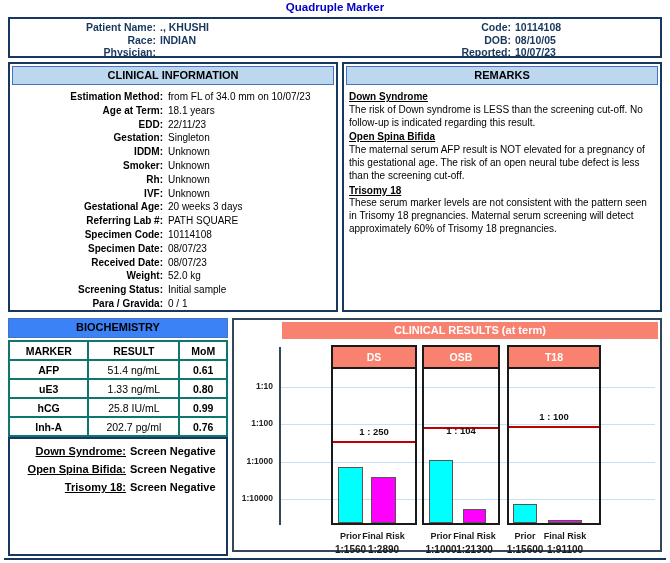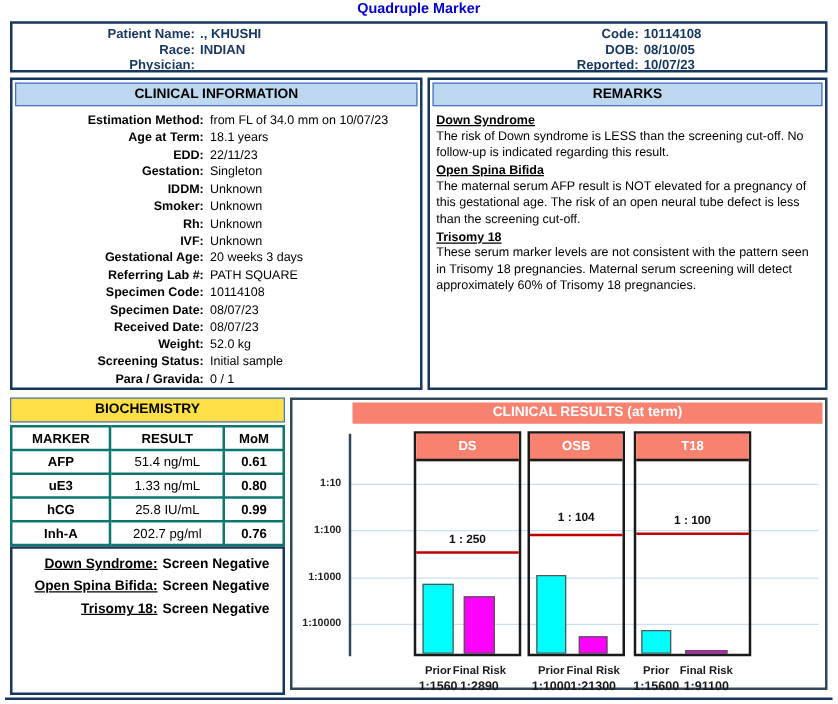--- a/index.html
+++ b/index.html
@@ -11,21 +11,21 @@
   
   .title { left:0; top:1px; width:670px; text-align:center; font-size:11.5px;
     font-weight:bold; color:#0000C8; }
 
   
   .navybox { border:2px solid #17375E; background:#fff; }
   .patient-box { left:8px; top:17px; width:654px; height:41px; }
   .clin-box { left:8px; top:62px; width:330px; height:250px; }
   .remarks-box { left:342px; top:62px; width:320px; height:250px; }
   .biochem-hdr-box { left:8px; top:318px; width:220px; height:20px;
-    background:#fde047; border:1.5px solid #4472C4; text-align:center;
+    background:#3b82f6; border:1.5px solid #4472C4; text-align:center;
     font-weight:bold; font-size:11px; line-height:17px; }
   .interp-box { left:8px; top:437px; width:220px; height:119px; }
   .results-box { left:232px; top:318px; width:430px; height:234px; border:2px solid #33475B;padding-left:46px; }
   .bottom-line { left:4px; top:558px; width:662px; height:2px; background:#17375E; }
 
   
   .pgrid { position:absolute; top:2px; display:grid; grid-auto-rows:12.6px;
     font-size:10.5px; font-weight:bold; color:#17375E; }
   .pgrid.left { left:10px; width:320px; grid-template-columns:140px 1fr; }
   .pgrid.right { left:340px; width:300px; grid-template-columns:165px 1fr; }
@@ -227,21 +227,21 @@
         <div class="bar" style="left: 38px; width: 25px; height: 46.2085px; background: rgb(255, 0, 255);"></div>
         <div class="blbl" style="left:-5px; width:45px;">Prior</div>
         <div class="blbl" style="left:23px; width:55px;">Final Risk</div>
         <div class="bval" style="left:-5px; width:45px;">1:1560</div>
         <div class="bval" style="left:23px; width:55px;">1:2890</div>
       </div>
 
       <div class="panel" style="left:188px; width:78px;">
         <div class="panel-hdr">OSB</div>
         <div class="cutline" style="top: 79.9353px;"></div>
-        <div class="cutlabel" style="top: 62px;">1 : 104</div>
+        <div class="cutlabel" style="top: 78px;">1 : 104</div>
         <div class="bar" style="left: 5px; width: 24px; height: 63.4px; background: rgb(0, 255, 255);"></div>
         <div class="bar" style="left: 39px; width: 23px; height: 13.8514px; background: rgb(255, 0, 255);"></div>
         <div class="blbl" style="left:-6px; width:46px;">Prior</div>
         <div class="blbl" style="left:23px; width:55px;">Final Risk</div>
         <div class="bval" style="left:-6px; width:46px;">1:1000</div>
         <div class="bval" style="left:23px; width:55px;">1:21300</div>
       </div>
 
       <div class="panel" style="left:273px; width:94px;">
         <div class="panel-hdr">T18</div>

